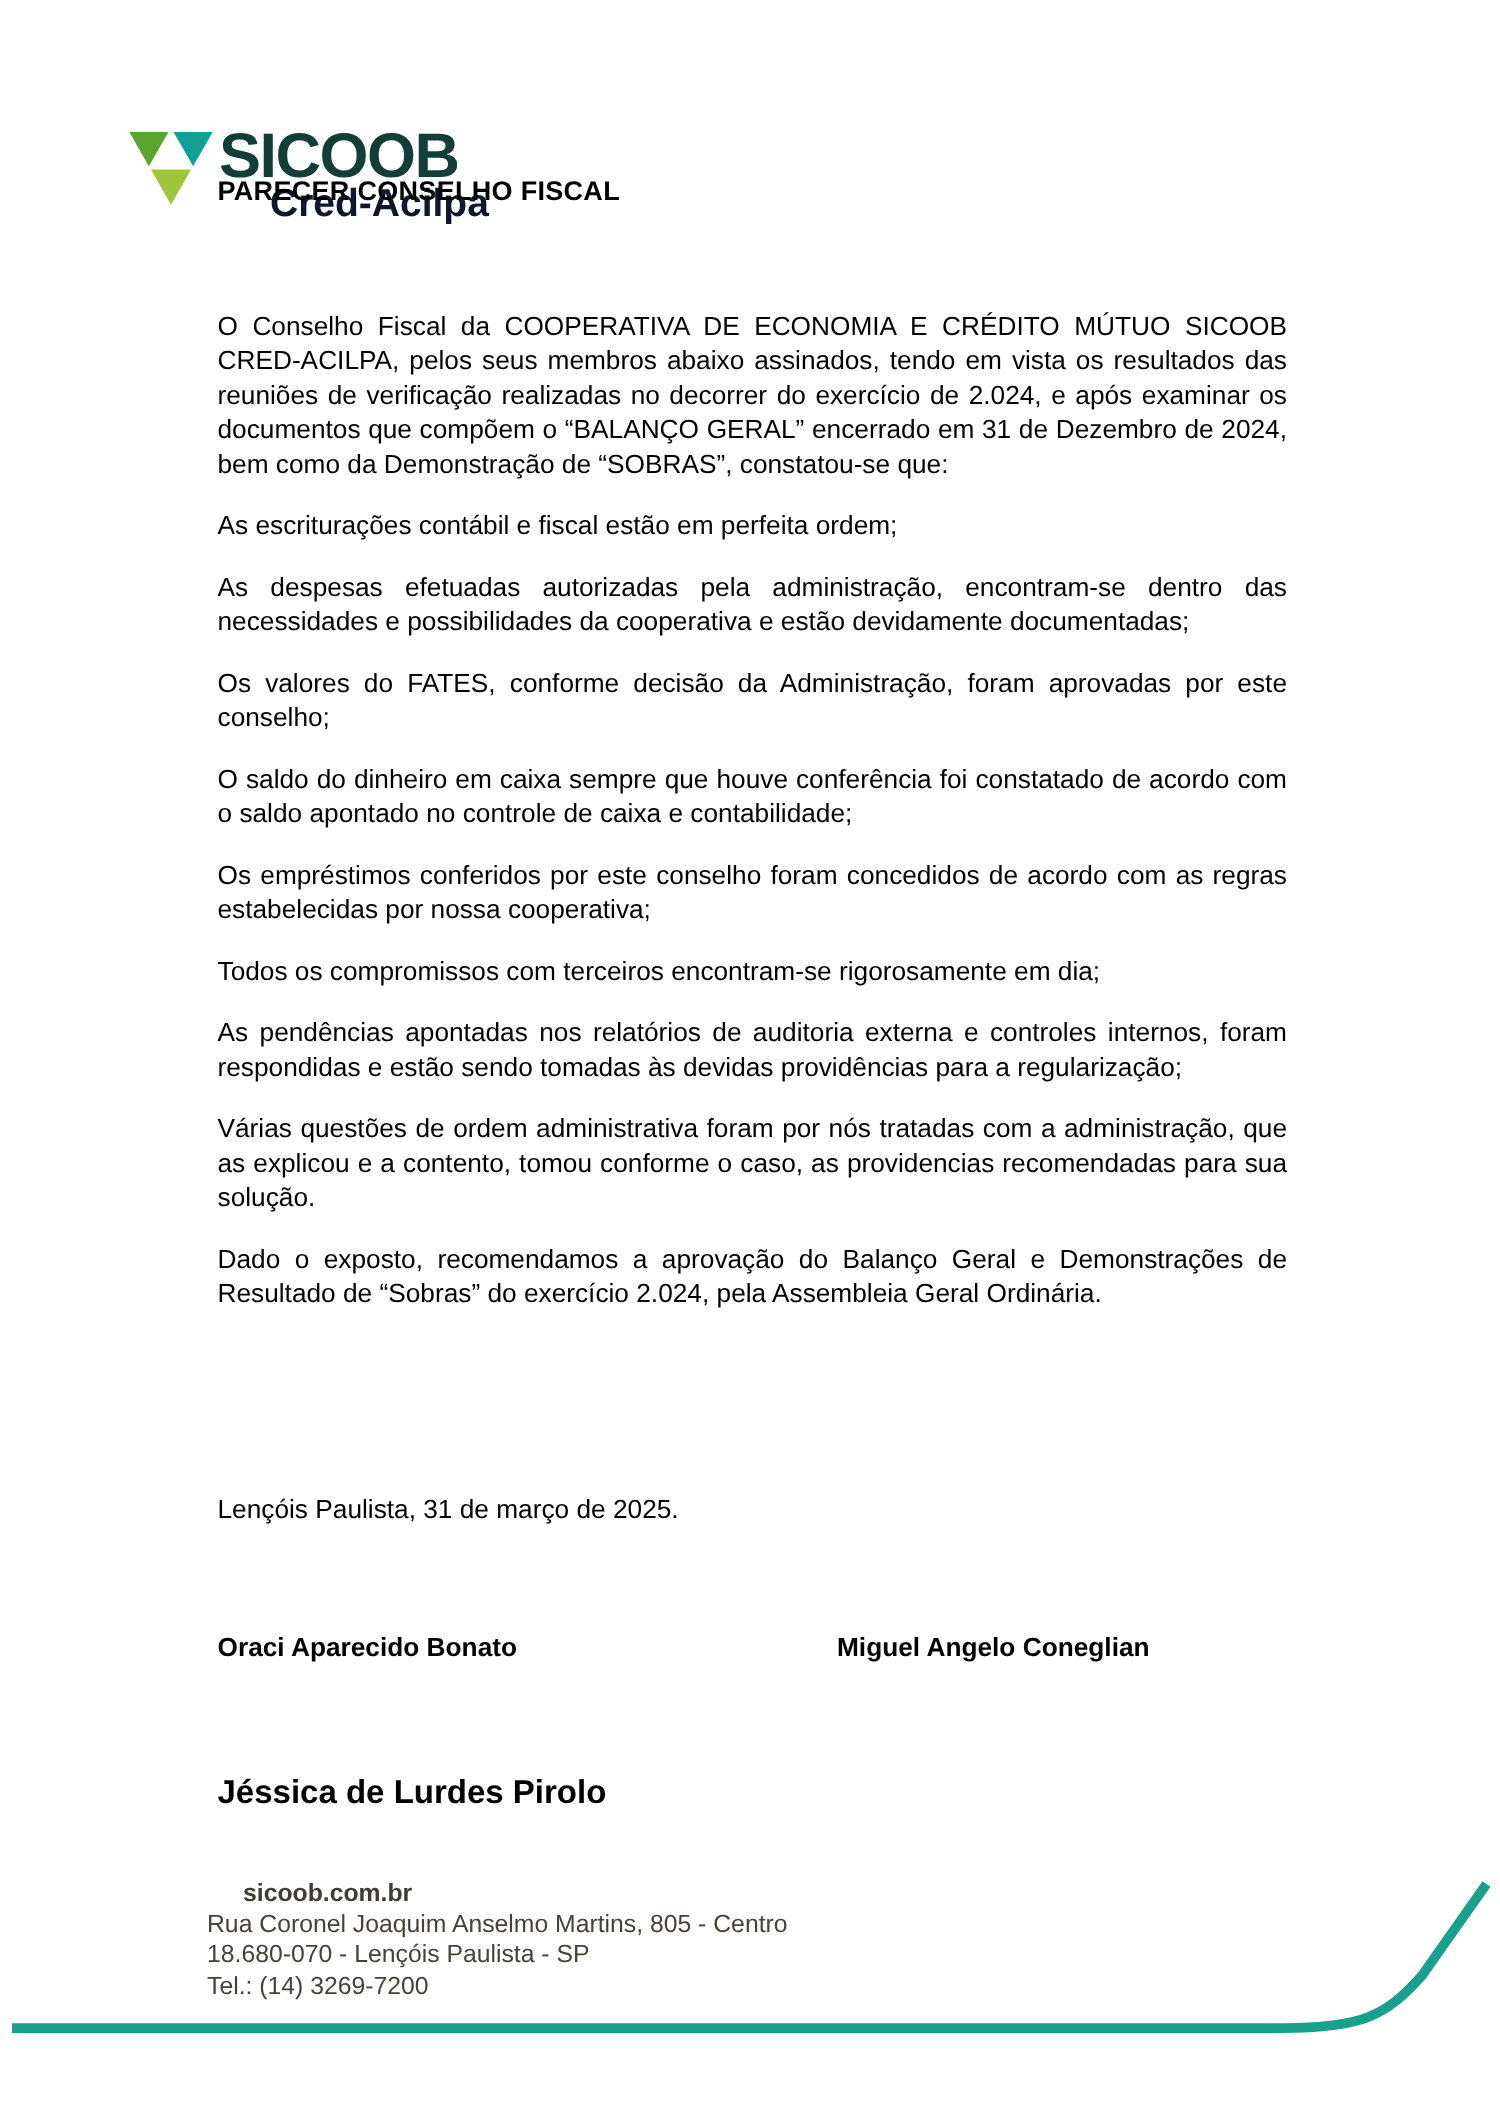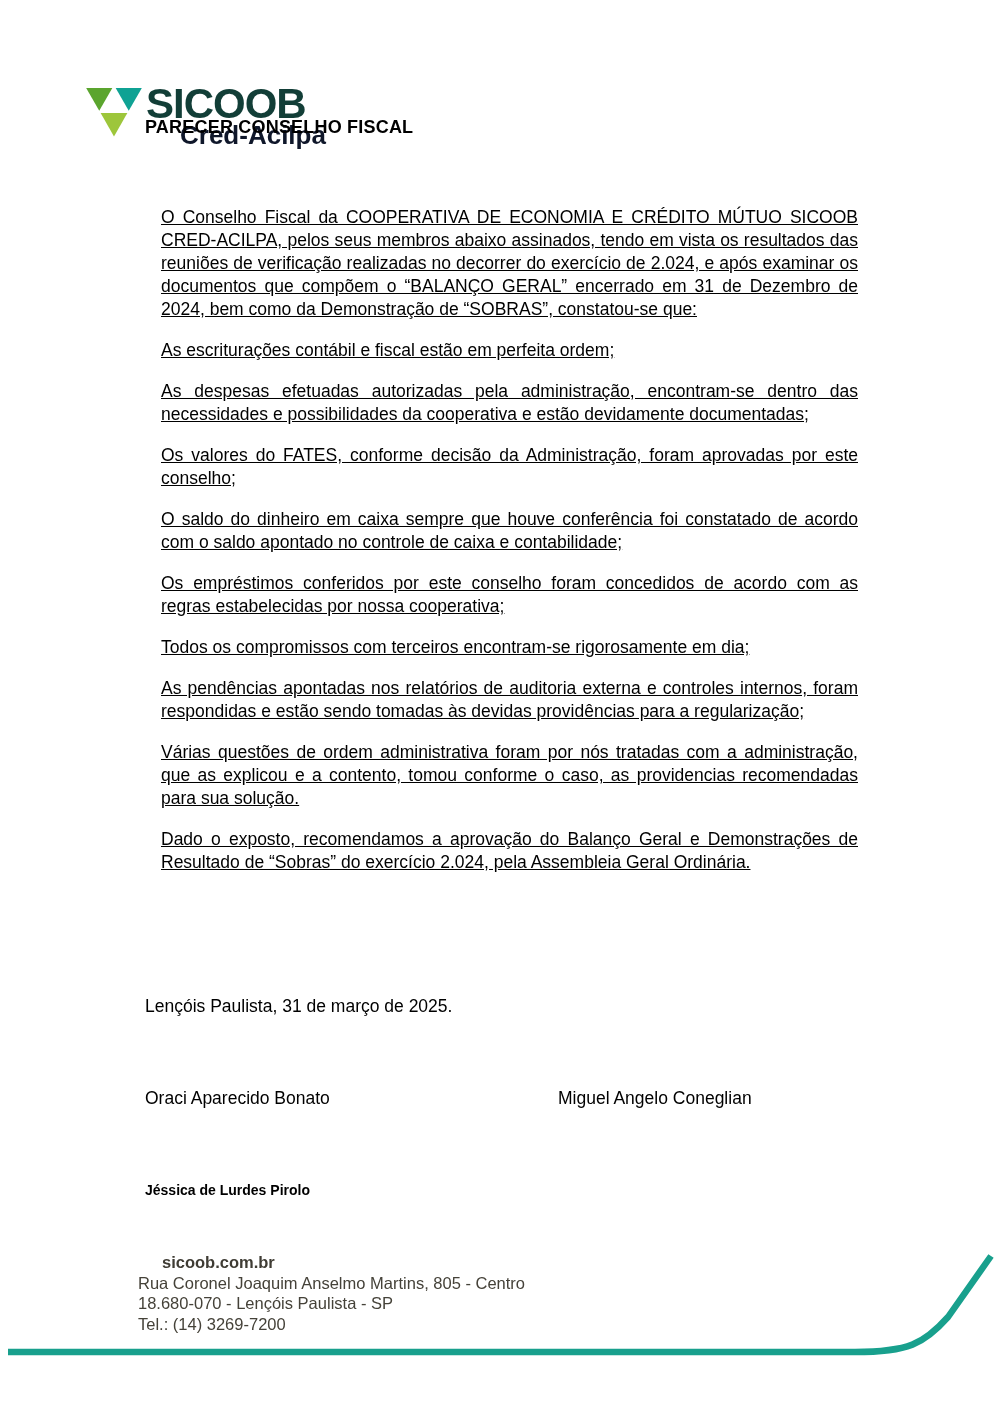--- a/index.html
+++ b/index.html
@@ -27,31 +27,31 @@
   }
   .doc-title{
     position:absolute;left:145px;top:117px;width:713px;
     text-align:left;font-size:18px;font-weight:bold;letter-spacing:.2px;
   }
   
   .body-text{
     position:absolute;left:145px;top:206px;width:713px;
     font-size:17.5px;line-height:23px;text-align:justify;
   }
-  .body-text p{margin:0 0 18px 16px;text-decoration:underline;}
+  .body-text p{margin:0 0 18px 0;}
   .date-line{
     position:absolute;left:145px;top:995px;
     font-size:17.5px;line-height:23px;
   }
   
   .sig-row{position:absolute;left:145px;top:1088px;width:713px;height:24px;}
-  .sig{font-size:17.5px;font-weight:normal;white-space:nowrap;}
+  .sig{font-size:17.5px;font-weight:bold;white-space:nowrap;}
   .sig-left{position:absolute;left:0;top:0;}
   .sig-right{position:absolute;left:413px;top:0;}
-  .sig-bottom{position:absolute;left:145px;top:1182px;font-size:14px;font-weight:bold;}
+  .sig-bottom{position:absolute;left:145px;top:1182px;font-size:22px;font-weight:bold;}
   
   .footer{
     position:absolute;left:138px;top:1252px;
     font-size:16.5px;line-height:20.5px;color:#454239;
   }
   .footer .site{font-weight:bold;color:#3f3c34;margin-left:24px;}
   .swoosh{position:absolute;left:0;top:1240px;width:1000px;height:174px;display:block;}
 </style>
 </head>
 <body>

